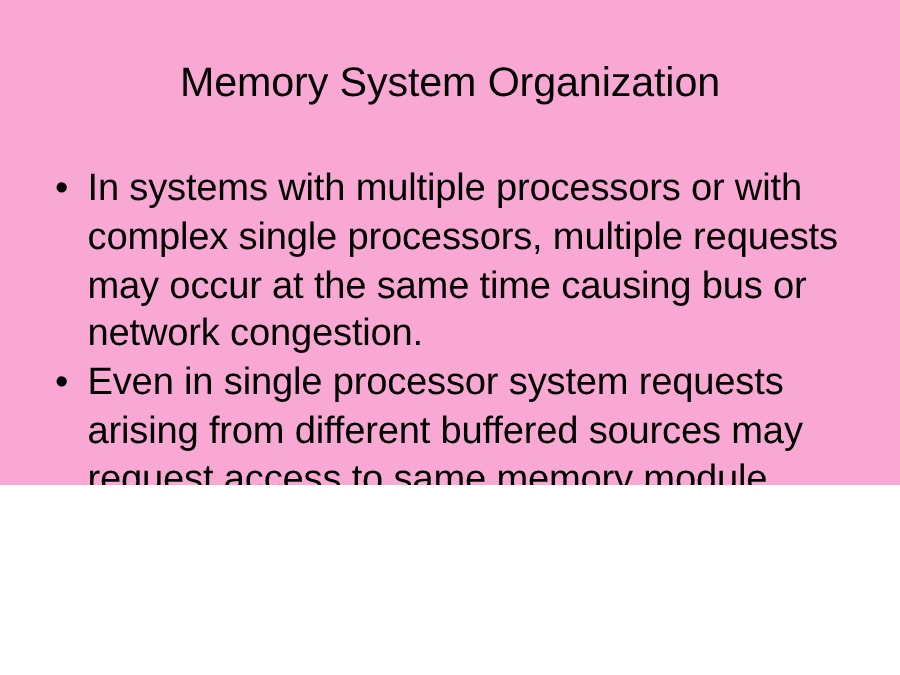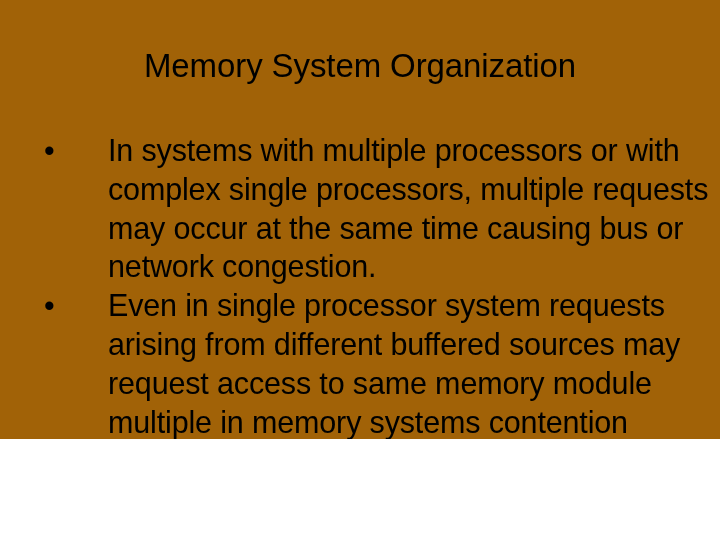--- a/index.html
+++ b/index.html
@@ -9,22 +9,22 @@
     background: #ffffff;
   }
   body {
     font-family: "Liberation Sans", sans-serif;
     color: #000000;
     -webkit-font-smoothing: none;
   }
   .slide {
     position: relative;
     width: 720px;
-    height: 439px;
-    background: #a16207;
+    height: 388px;
+    background: #f9a8d4;
     overflow: hidden;
     box-sizing: border-box;
   }
   .slide-title {
     position: absolute;
     left: 36px;
     top: 46px;
     width: 648px;
     text-align: center;
     font-size: 33px;
@@ -59,21 +59,20 @@
     left: 8px;
     top: 0;
     width: 18px;
     font-size: 30.5px;
     line-height: 38.8px;
     text-align: left;
     color: #000000;
   }
   .bullet-text {
     display: block;
-    margin-left: 38px;
   }
 </style>
 </head>
 <body>
 
 <div class="slide">
 
   <div class="slide-title">Memory System Organization</div>
 
   <div class="slide-body">

